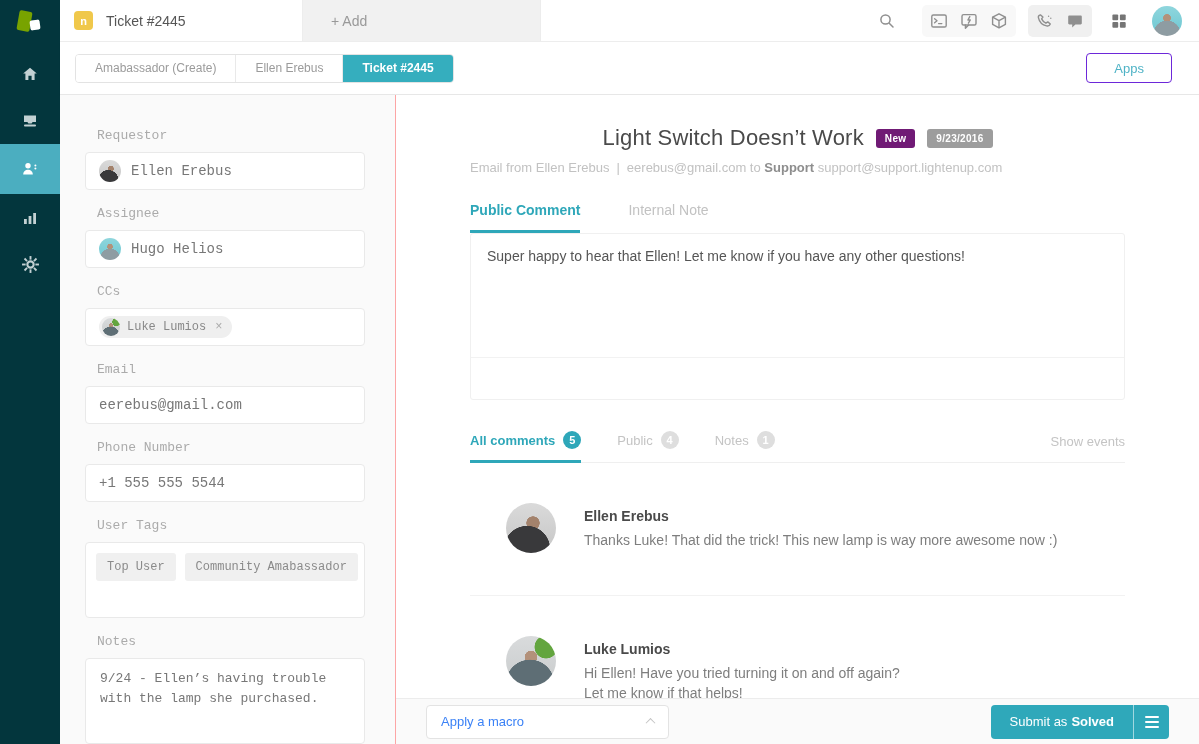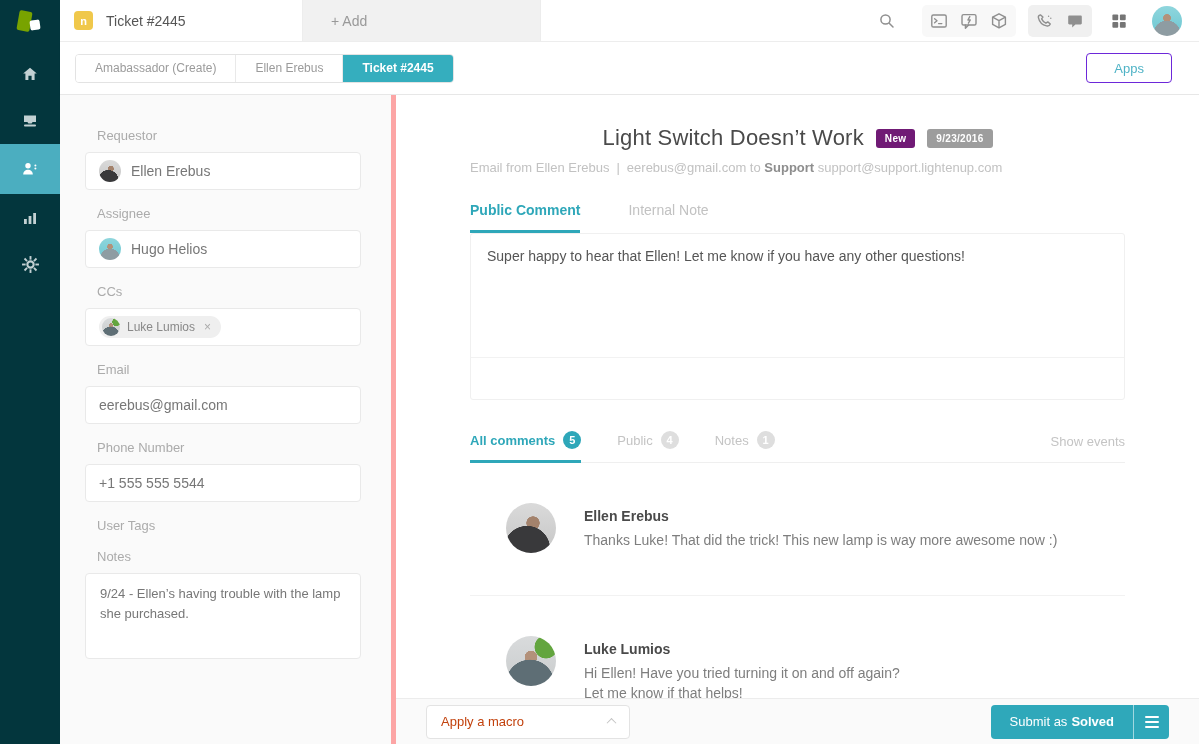--- a/index.html
+++ b/index.html
@@ -38,21 +38,21 @@
   .crumb-bar { height: 53px; background: #fff; border-bottom: 1px solid #E7E7E7; display: flex; align-items: center; padding: 0 27px 0 15px; box-shadow: 0 1px 2px rgba(0,0,0,0.02); }
   .crumbs { display: flex; height: 29px; border: 1px solid #E3E3E3; border-radius: 4px; overflow: hidden; background: #fff; }
   .crumb { display: flex; align-items: center; padding: 0 19px; font-size: 12px; color: #9B9B9B; border-right: 1px solid #E9E9E9; cursor: pointer; background: #fff; white-space: nowrap; }
   .crumb.active { background: #35AEBE; color: #fff; font-weight: bold; border-right: none; }
   .apps-btn { margin-left: auto; height: 30px; padding: 0 27px; background: #fff; border: 1px solid #6d28d9; border-radius: 4px; color: #4FB3C6; font-size: 13px; font-family: inherit; cursor: pointer; }
 
   
   .body-row { flex: 1; display: flex; min-height: 0; }
 
   
-  .panel { width: 336px; flex: 0 0 336px; background: #FAFAFA; border-right: 5px solid #fca5a5; padding: 18px 30px 0 25px; overflow: hidden; }
+  .panel { width: 336px; flex: 0 0 336px; background: #FAFAFA; border-right: 1px solid #fca5a5; padding: 18px 30px 0 25px; overflow: hidden; font-family: Liberation Mono, monospace; }
   .f-label { font-size: 13px; color: #ABABAB; margin: 16px 0 9px 12px; }
   .f-label:first-child { margin-top: 15px; }
   .f-box { background: #fff; border: 1px solid #E9E9E9; border-radius: 4px; min-height: 38px; display: flex; align-items: center; gap: 10px; padding: 0 13px; font-size: 14px; color: #777; cursor: text; }
   .f-box.tags { min-height: 76px; align-items: flex-start; padding: 10px; gap: 9px; cursor: pointer; }
   .f-box.notes { min-height: 86px; align-items: flex-start; padding: 10px 14px; font-size: 13px; line-height: 1.55; }
   .chip { display: inline-flex; align-items: center; gap: 7px; background: #EFEFEF; border-radius: 13px; padding: 2px 10px 2px 3px; font-size: 12px; color: #888; }
   .chip-x { color: #AAA; font-size: 12px; cursor: pointer; padding-left: 2px; }
   .tag { background: #F0F0F0; border-radius: 3px; padding: 7px 11px; font-size: 12px; color: #8A8A8A; white-space: nowrap; }
 
   
@@ -103,21 +103,21 @@
 
   .comment { display: flex; gap: 28px; padding: 40px 0 38px; }
   .comment.first { border-bottom: 1px solid #F2F2F2; }
   .c-avatar-wrap { padding-left: 36px; }
   .c-body { padding-top: 5px; }
   .c-name { font-size: 14px; font-weight: bold; color: #4A4A4A; margin-bottom: 6px; }
   .c-text { font-size: 14px; color: #7E7E7E; line-height: 1.45; white-space: pre-line; }
 
   
   .footer { height: 46px; flex: 0 0 46px; background: #FAFAFA; border-top: 1px solid #ECECEC; display: flex; align-items: center; justify-content: space-between; padding: 0 30px; }
-  .macro { width: 204px; height: 34px; background: #fff; border: 1px solid #E3E3E3; border-radius: 4px; display: flex; align-items: center; justify-content: space-between; padding: 0 14px; font-size: 13px; color: #c2410c; cursor: pointer; }
+  .macro { width: 243px; height: 34px; background: #fff; border: 1px solid #E3E3E3; border-radius: 4px; display: flex; align-items: center; justify-content: space-between; padding: 0 14px; font-size: 13px; color: #3b82f6; cursor: pointer; }
   .chev { width: 7px; height: 7px; border-right: 1.5px solid #C4C4C4; border-bottom: 1.5px solid #C4C4C4; transform: rotate(-135deg) translate(-1px,-1px); }
   .submit-group { display: flex; border-radius: 4px; overflow: hidden; }
   .submit { height: 34px; background: #2FA8BA; color: #fff; border: none; font-family: inherit; font-size: 13px; padding: 0 19px; display: flex; align-items: center; gap: 4px; cursor: pointer; }
   .submit b { font-weight: bold; }
   .submit-menu { width: 36px; height: 34px; background: #2FA8BA; border: none; border-left: 1px solid rgba(255,255,255,.55); display: flex; flex-direction: column; align-items: center; justify-content: center; gap: 3px; cursor: pointer; }
   .hbar { width: 14px; height: 2px; background: #fff; border-radius: 1px; }
 </style>
 </head>
 <body>
 
@@ -275,20 +275,24 @@
         <div class="f-box">
           <span>eerebus@gmail.com</span>
         </div>
 
         <div class="f-label">Phone Number</div>
         <div class="f-box">
           <span>+1 555 555 5544</span>
         </div>
 
         <div class="f-label">User Tags</div>
+        <div class="f-box tags">
+          <span class="tag">Top User</span>
+          <span class="tag">Community Amabassador</span>
+        </div>
 
         <div class="f-label">Notes</div>
         <div class="f-box notes">
           <span>9/24 - Ellen’s having trouble with the lamp she purchased.</span>
         </div>
       </aside>
 
       <main class="main">
         <div class="main-scroll">
 

